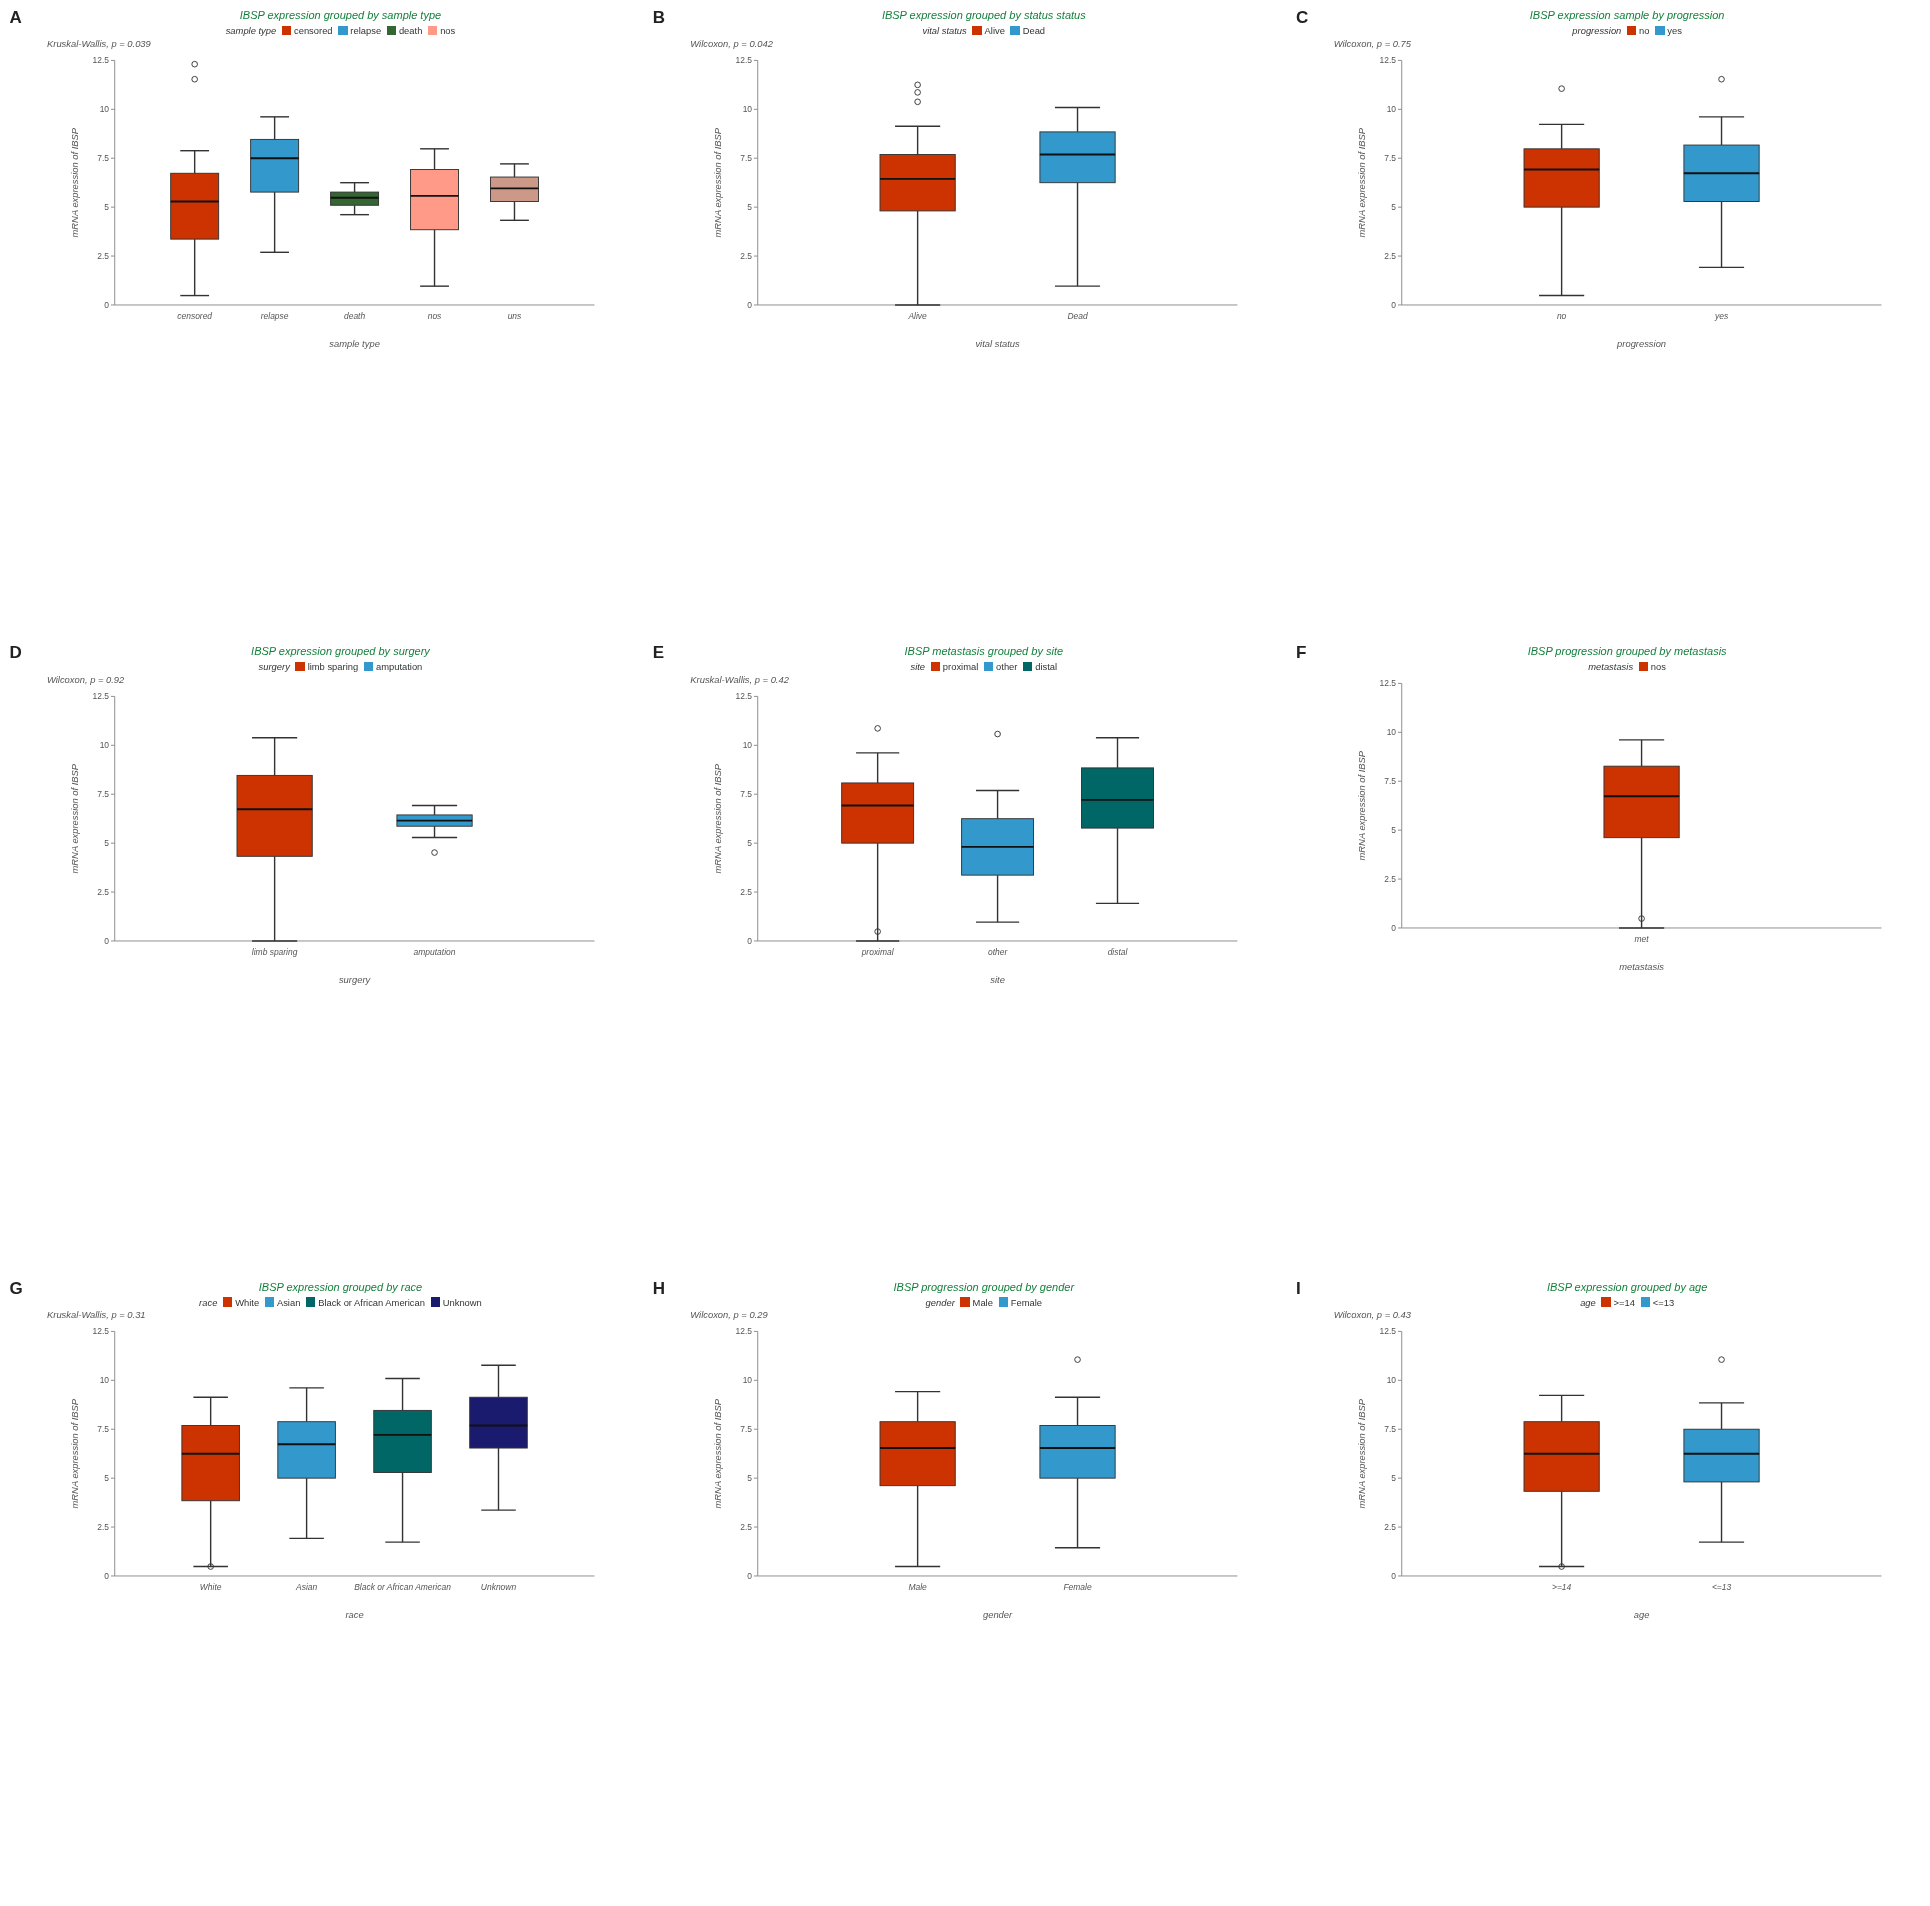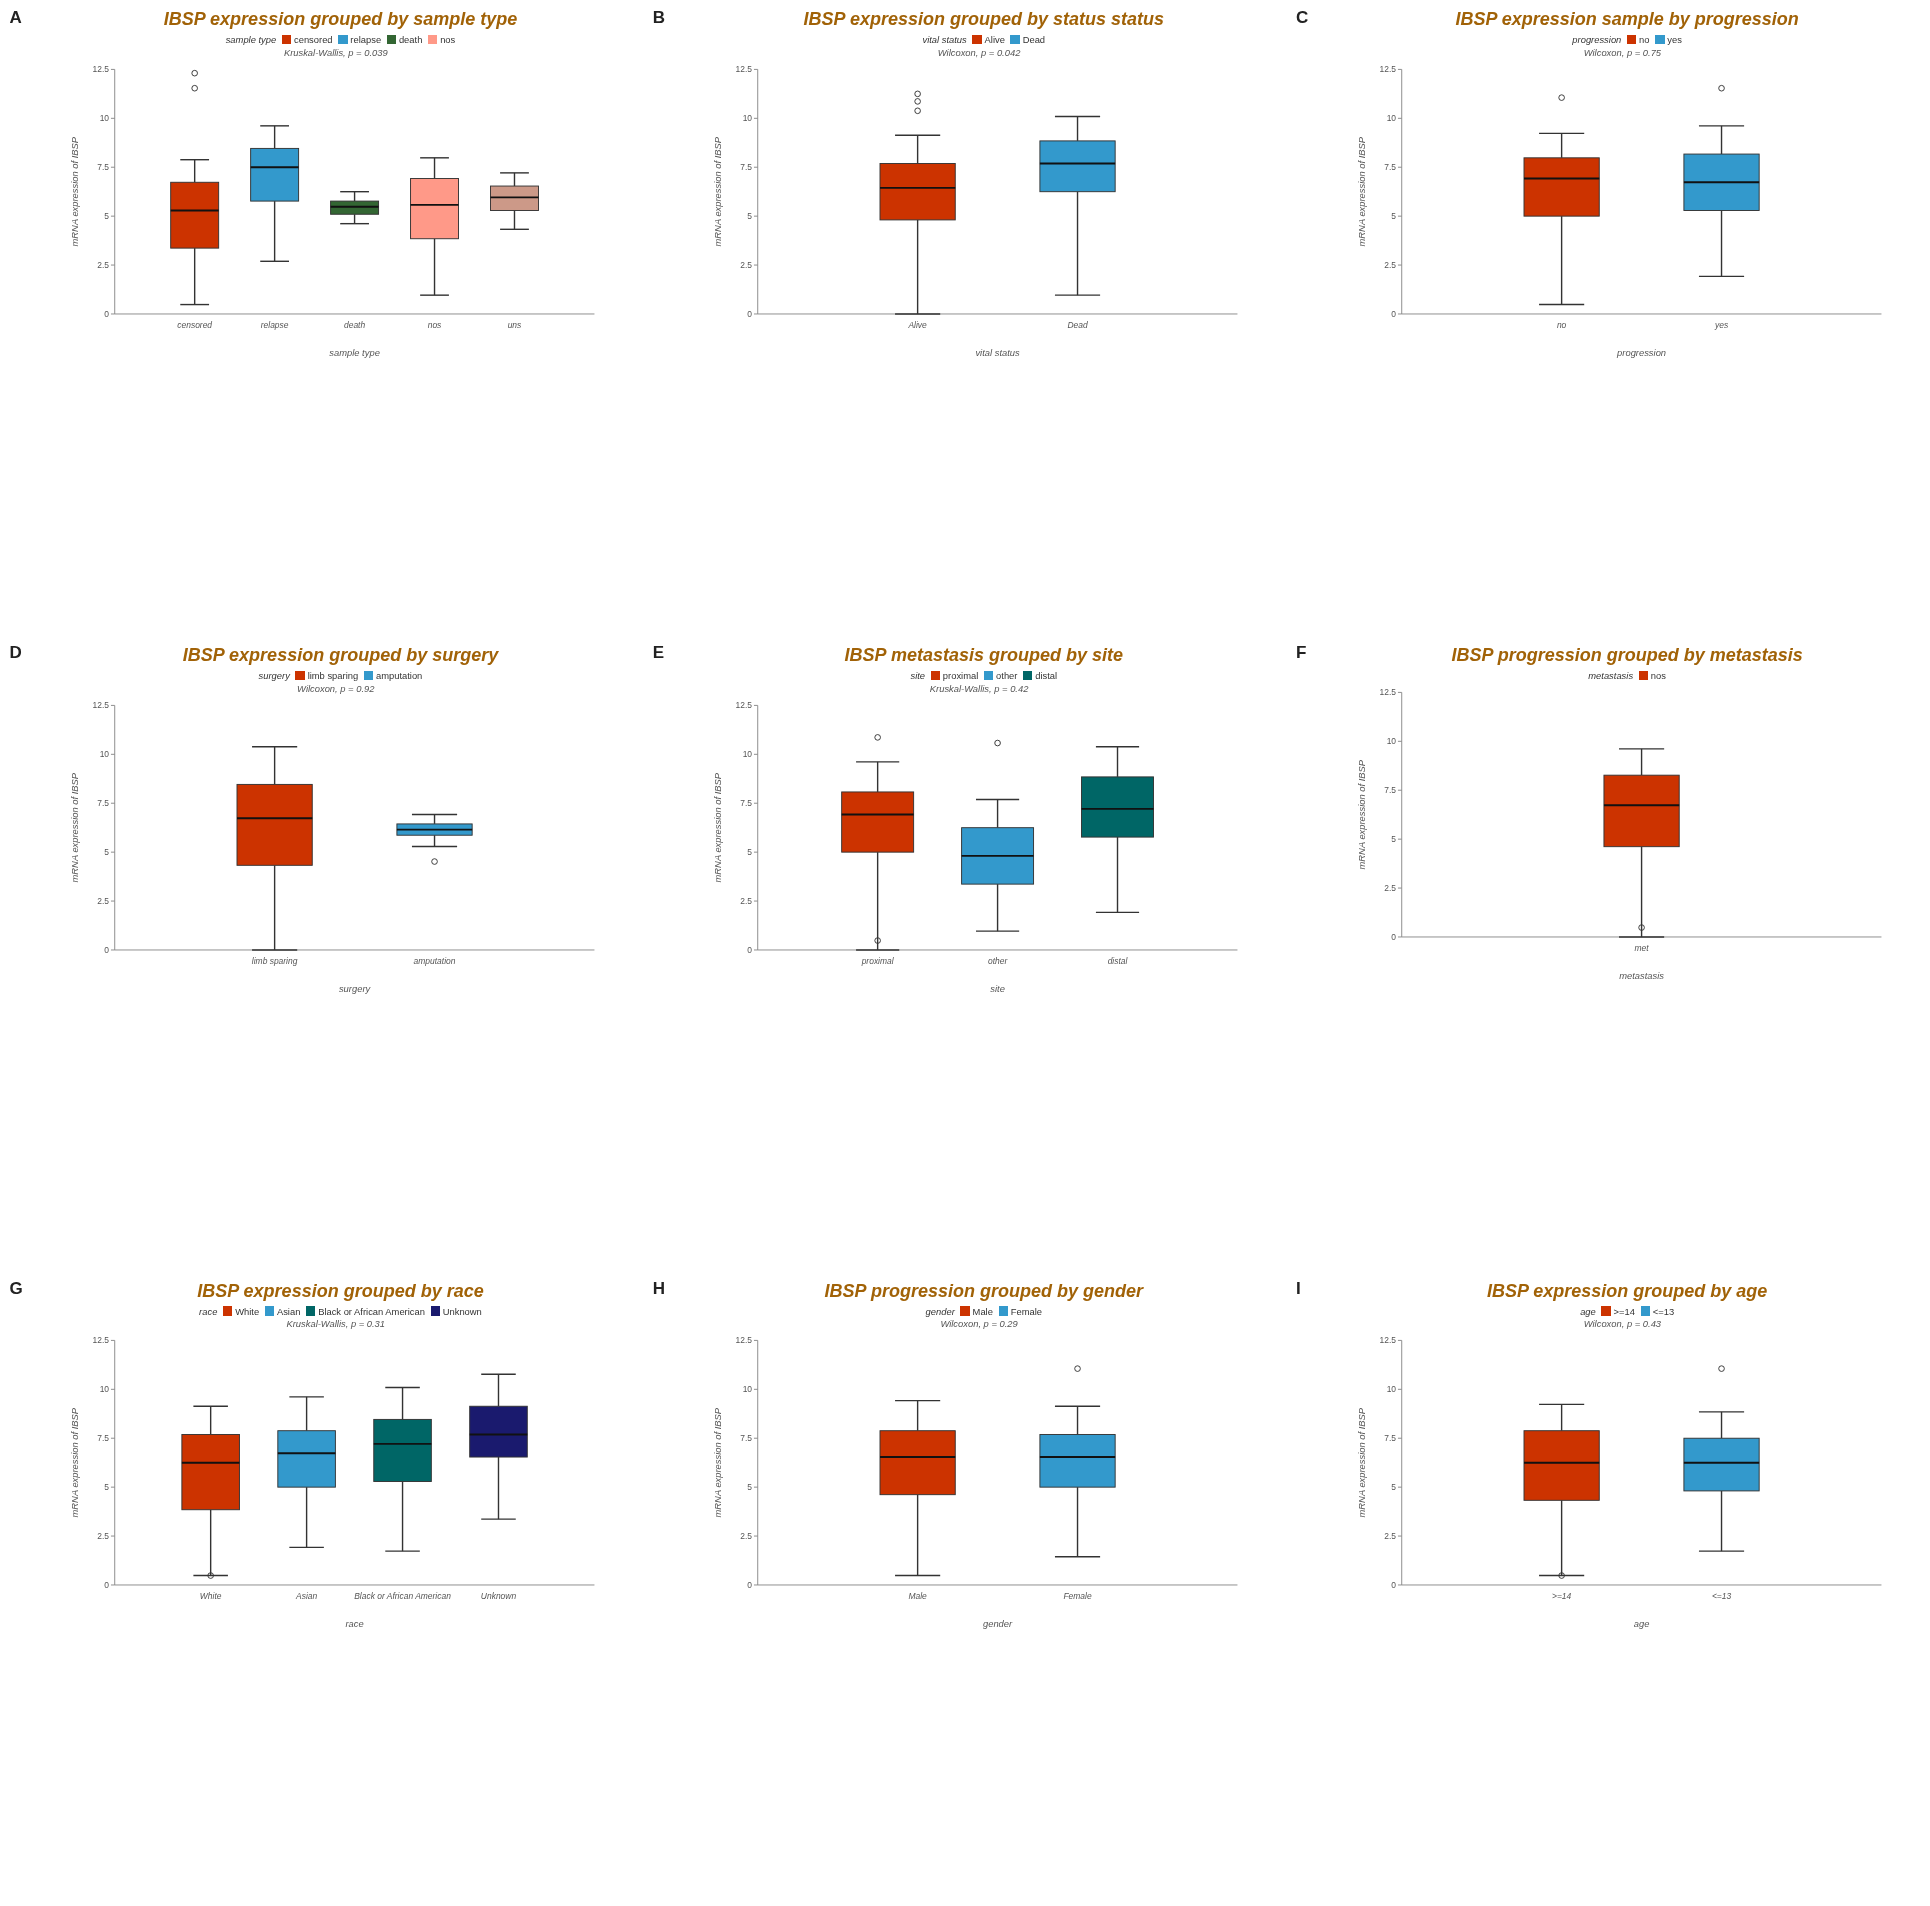--- a/index.html
+++ b/index.html
@@ -17,25 +17,24 @@
       width: 1930px;
       height: 1907px;
     }
     .panel {
       position: relative;
       padding: 9.4px 9.4px 38px 47px;
       border: none;
     }
     .panel-title {
       text-align: center;
-      font-size: 18px;
-      color: #a16207;
+      font-size: 11px;
+      color: #15803d;
       margin-bottom: 3.8px;
       font-style: italic;
-      font-weight: bold;
     }
     .panel-label {
       position: absolute;
       top: 7.5px;
       left: 9.4px;
       font-size: 17px;
       font-weight: bold;
       color: #222;
     }
     .legend {
@@ -53,21 +52,21 @@
       display: flex;
       align-items: center;
       gap: 2.8px;
     }
     .legend-box {
       width: 9.4px;
       height: 9.4px;
       display: inline-block;
     }
     .stat-label {
-      text-align: center;
+      text-align: left;
       font-size: 9.4px;
       color: #555;
       font-style: italic;
       padding-right: 9.4px;
       margin-bottom: 1.9px;
     }
     svg text {
       font-family: Arial, sans-serif;
     }
   </style>

